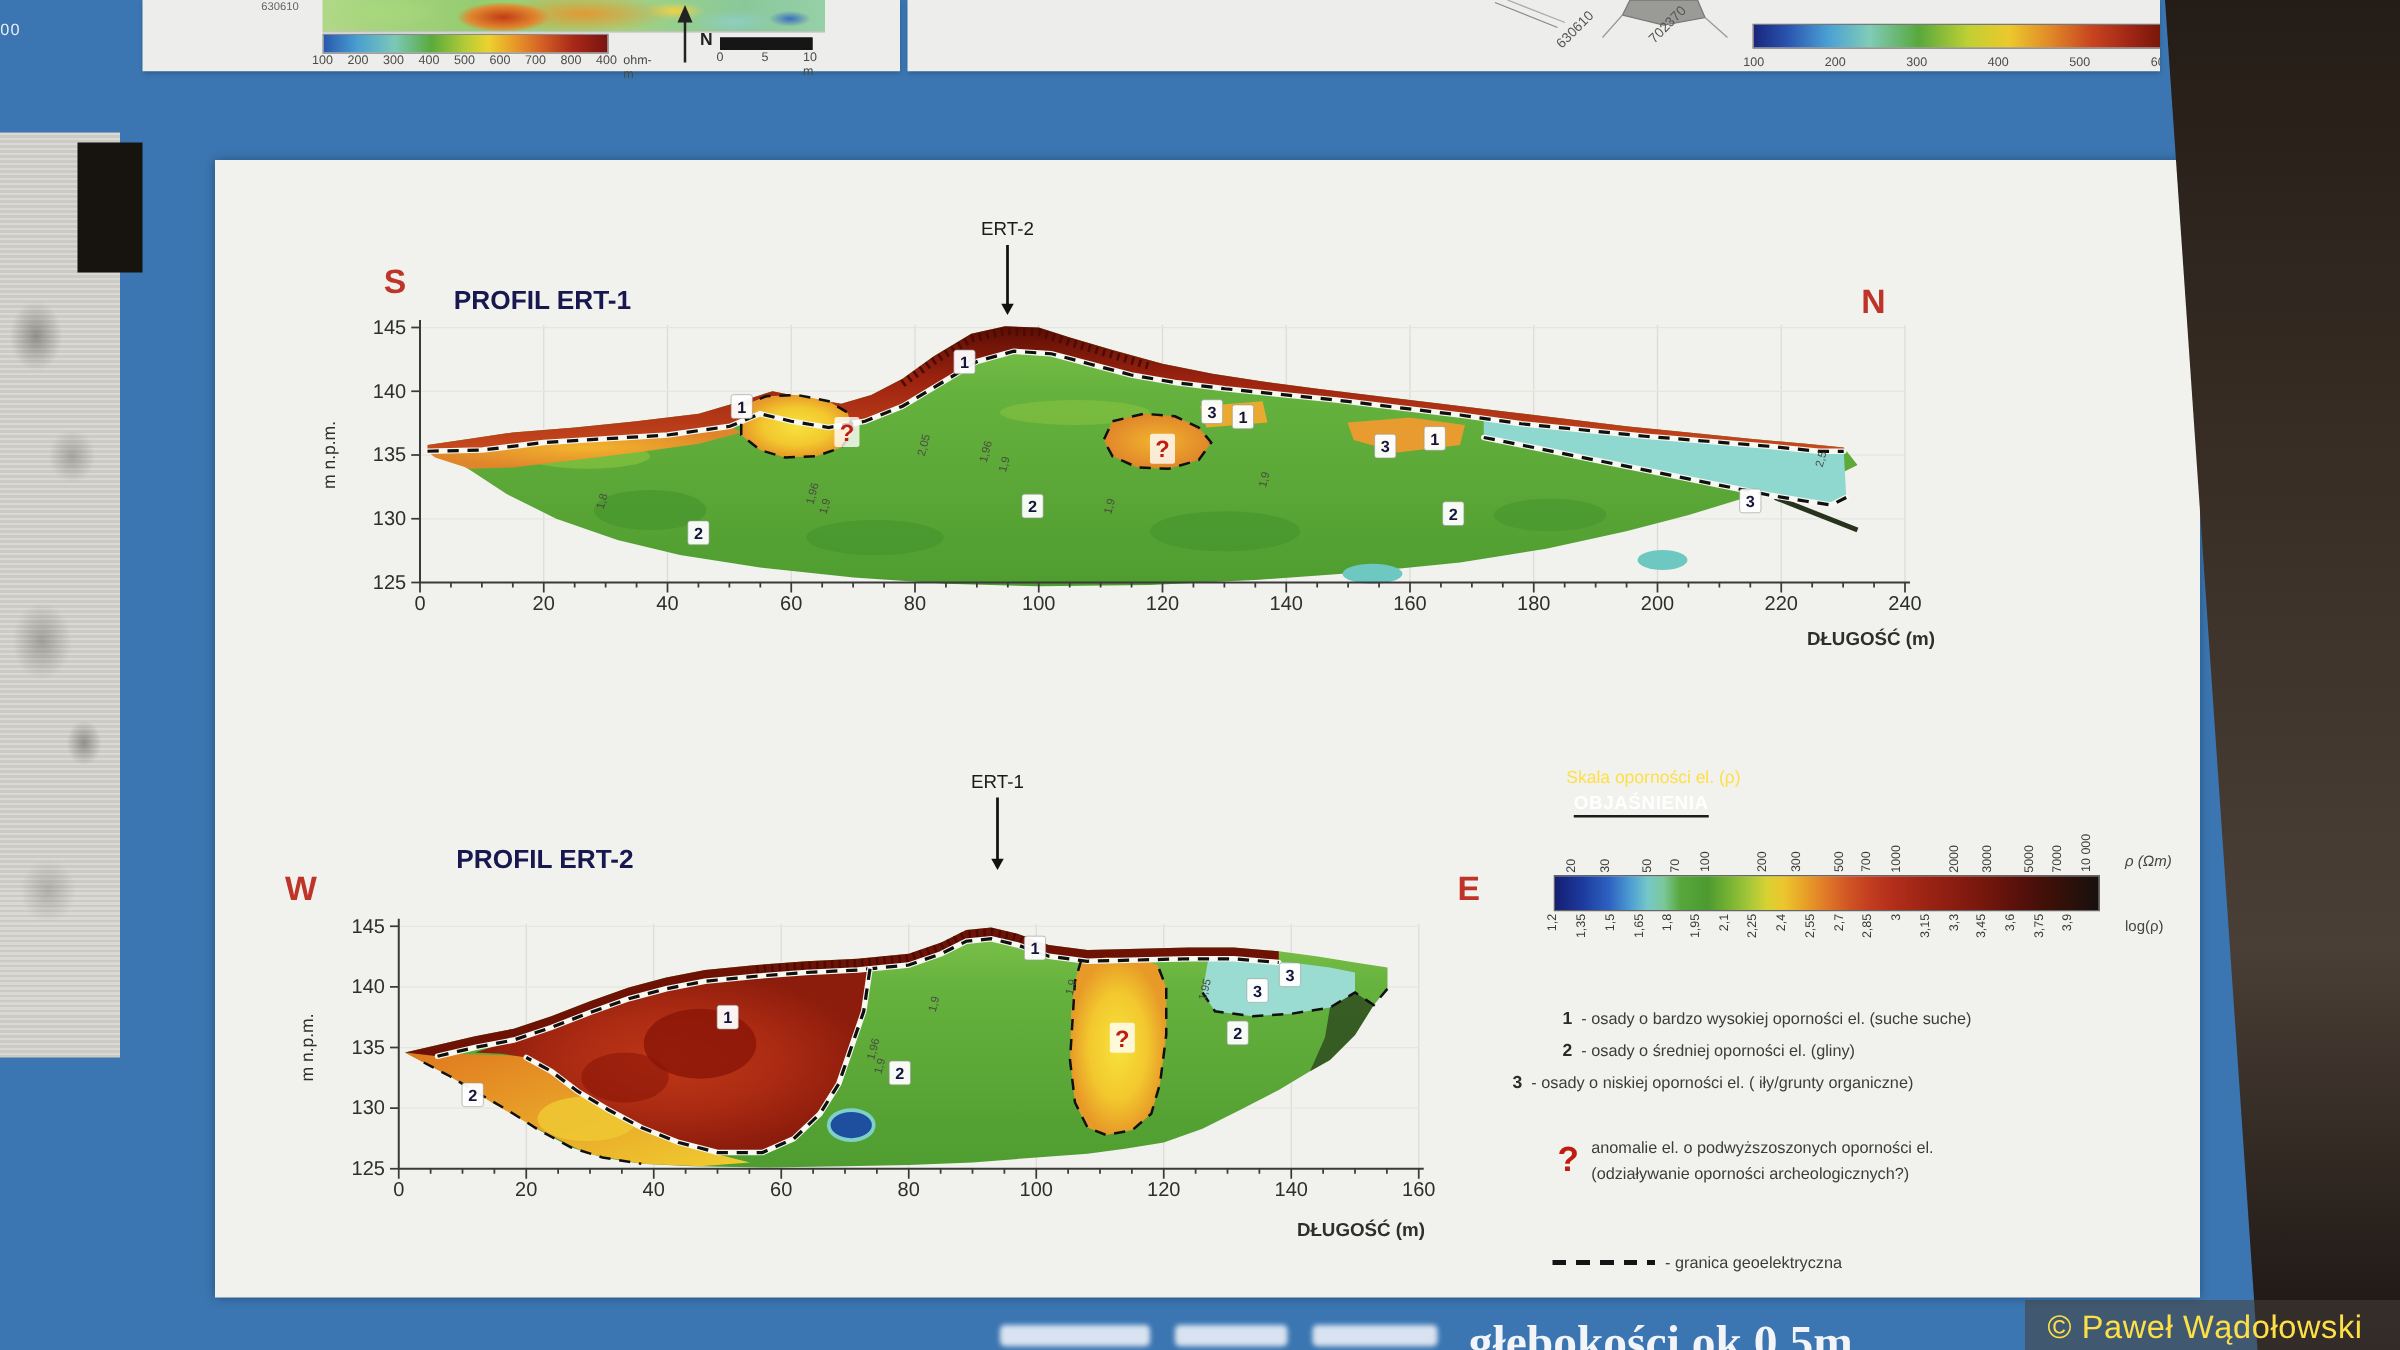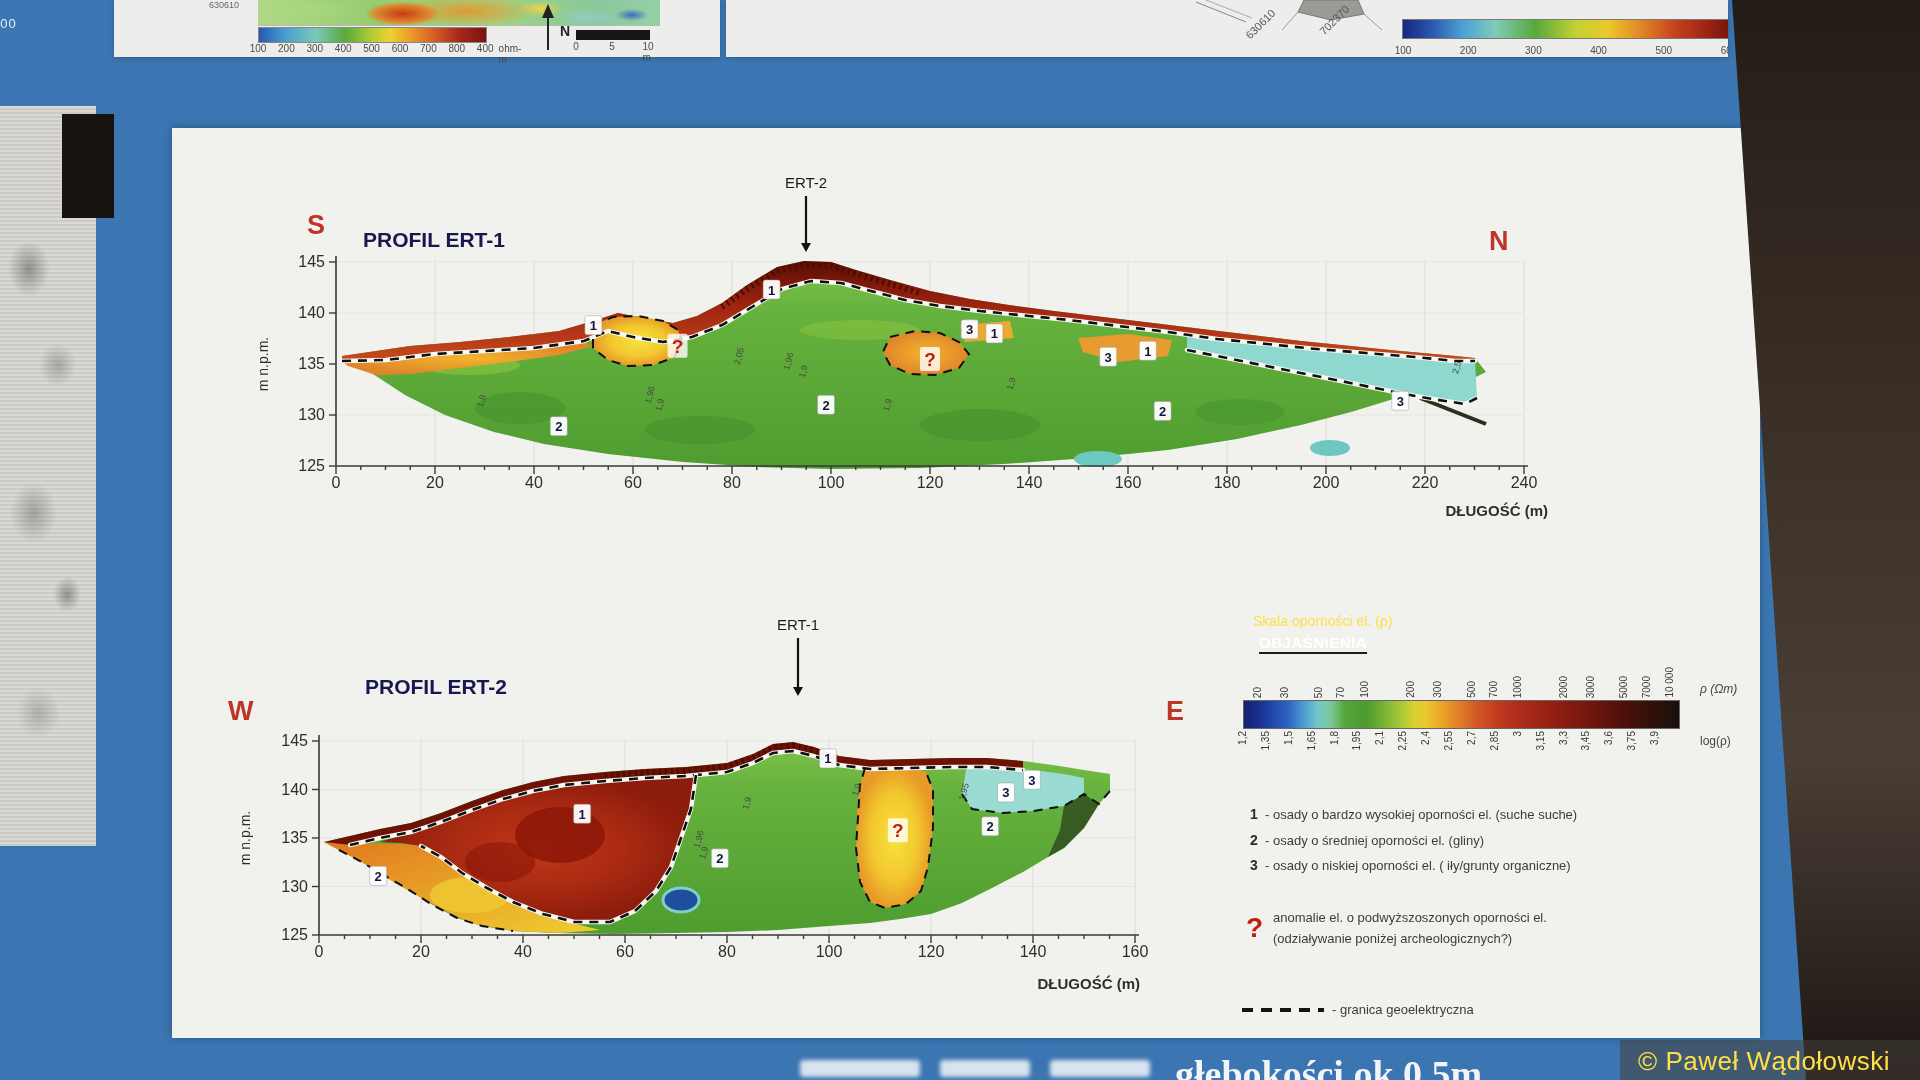--- a/index.html
+++ b/index.html
@@ -497,27 +497,27 @@
     </div>
   <div class="abs" style="left:1700px;top:682px;font-size:12px;color:#444;font-style:italic;">ρ (Ωm)</div>
   <div class="abs" style="left:1700px;top:734px;font-size:12px;color:#444;">log(ρ)</div>
 
   <div class="abs legrow" style="left:1250px;top:806px;">
     <span class="legnum">1</span>&nbsp;&nbsp;<span>- osady o bardzo wysokiej oporności el. (suche suche)</span>
   </div>
   <div class="abs legrow" style="left:1250px;top:832px;">
     <span class="legnum">2</span>&nbsp;&nbsp;<span>- osady o średniej oporności el. (gliny)</span>
   </div>
-  <div class="abs legrow" style="left:1250px;top:857px;">
+  <div class="abs legrow" style="left:1210px;top:857px;">
     <span class="legnum">3</span>&nbsp;&nbsp;<span>- osady o niskiej oporności el. ( iły/grunty organiczne)</span>
   </div>
 
   <div class="abs" style="left:1246px;top:912px;font-size:28px;font-weight:bold;color:#c11c10;">?</div>
   <div class="abs legrow" style="left:1273px;top:910px;">anomalie el. o podwyższoszonych oporności el.</div>
-  <div class="abs legrow" style="left:1273px;top:931px;">(odziaływanie poniżej archeologicznych?)</div>
+  <div class="abs legrow" style="left:1273px;top:931px;">(odziaływanie oporności archeologicznych?)</div>
 
   <div class="abs" id="granica-sample"></div>
   <div class="abs legrow" style="left:1332px;top:1002px;">- granica geoelektryczna</div>
 
   <div class="abs" id="photo-edge"></div>
   <div class="abs blurword" style="left:800px;top:1060px;width:120px;"></div>
   <div class="abs blurword" style="left:940px;top:1060px;width:90px;"></div>
   <div class="abs blurword" style="left:1050px;top:1060px;width:100px;"></div>
   <div class="abs" id="bottom-cut">głębokości ok 0,5m</div>
   <div class="abs" id="watermark-band"></div>

